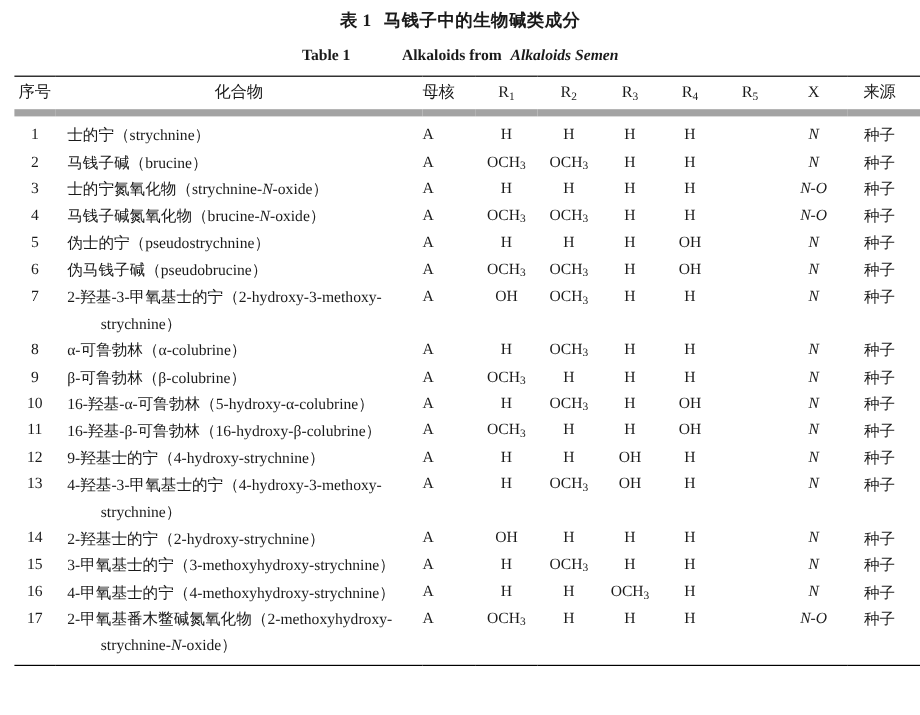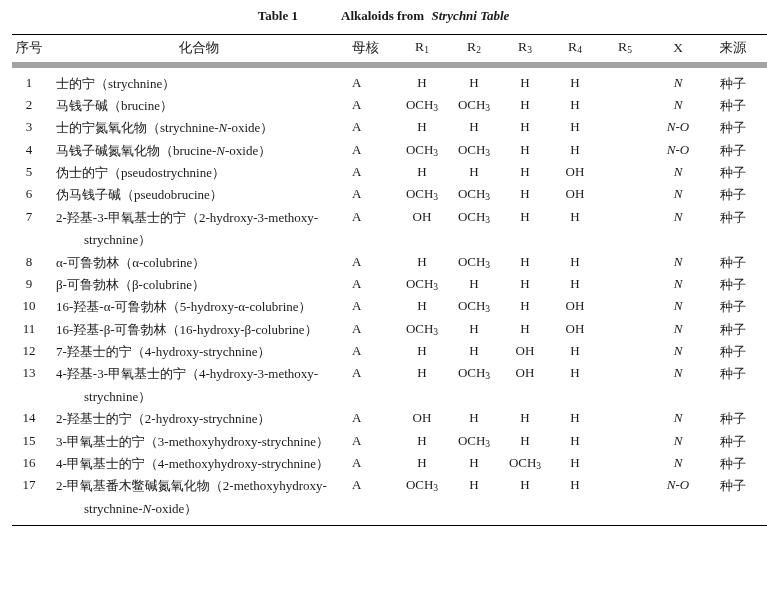--- a/index.html
+++ b/index.html
@@ -89,23 +89,26 @@
     line-height: 0;
     font-size: 0;
     padding: 0 !important;
   }
 </style>
 </head>
 <body>
 
 <div class="page">
 
+  <div class="caption-zh">
+    <span class="cap-num">表 1</span><span>马钱子中的生物碱类成分</span>
+  </div>
 
   <div class="caption-en">
-    <span class="cap-num">Table 1</span><span class="sp">Alkaloids from</span> <span class="ital">Strychni Table</span>
+    <span class="cap-num">Table 1</span><span class="sp">Alkaloids from</span> <span class="ital">Alkaloids Semen</span>
   </div>
 
   <table class="alk">
     <colgroup>
       <col class="c-no">
         <col class="c-name">
         <col class="c-core">
       <col class="c-r1">
         <col class="c-r1">
         <col class="c-r">
@@ -282,21 +285,21 @@
           <td class="c-r1">H</td>
           <td class="c-r">H</td>
           <td class="c-r">OH</td>
           <td class="c-r"></td>
           <td class="c-x"><span class="ital">N</span></td>
           <td class="c-src">种子</td>
           <td class="c-ref">7</td>
         </tr>
         <tr>
           <td class="c-no">12</td>
-          <td class="c-name">7-羟基士的宁（4-hydroxy-strychnine）</td>
+          <td class="c-name">9-羟基士的宁（4-hydroxy-strychnine）</td>
           <td class="c-core">A</td>
           <td class="c-r1">H</td>
           <td class="c-r1">H</td>
           <td class="c-r">OH</td>
           <td class="c-r">H</td>
           <td class="c-r"></td>
           <td class="c-x"><span class="ital">N</span></td>
           <td class="c-src">种子</td>
           <td class="c-ref">8</td>
         </tr>

